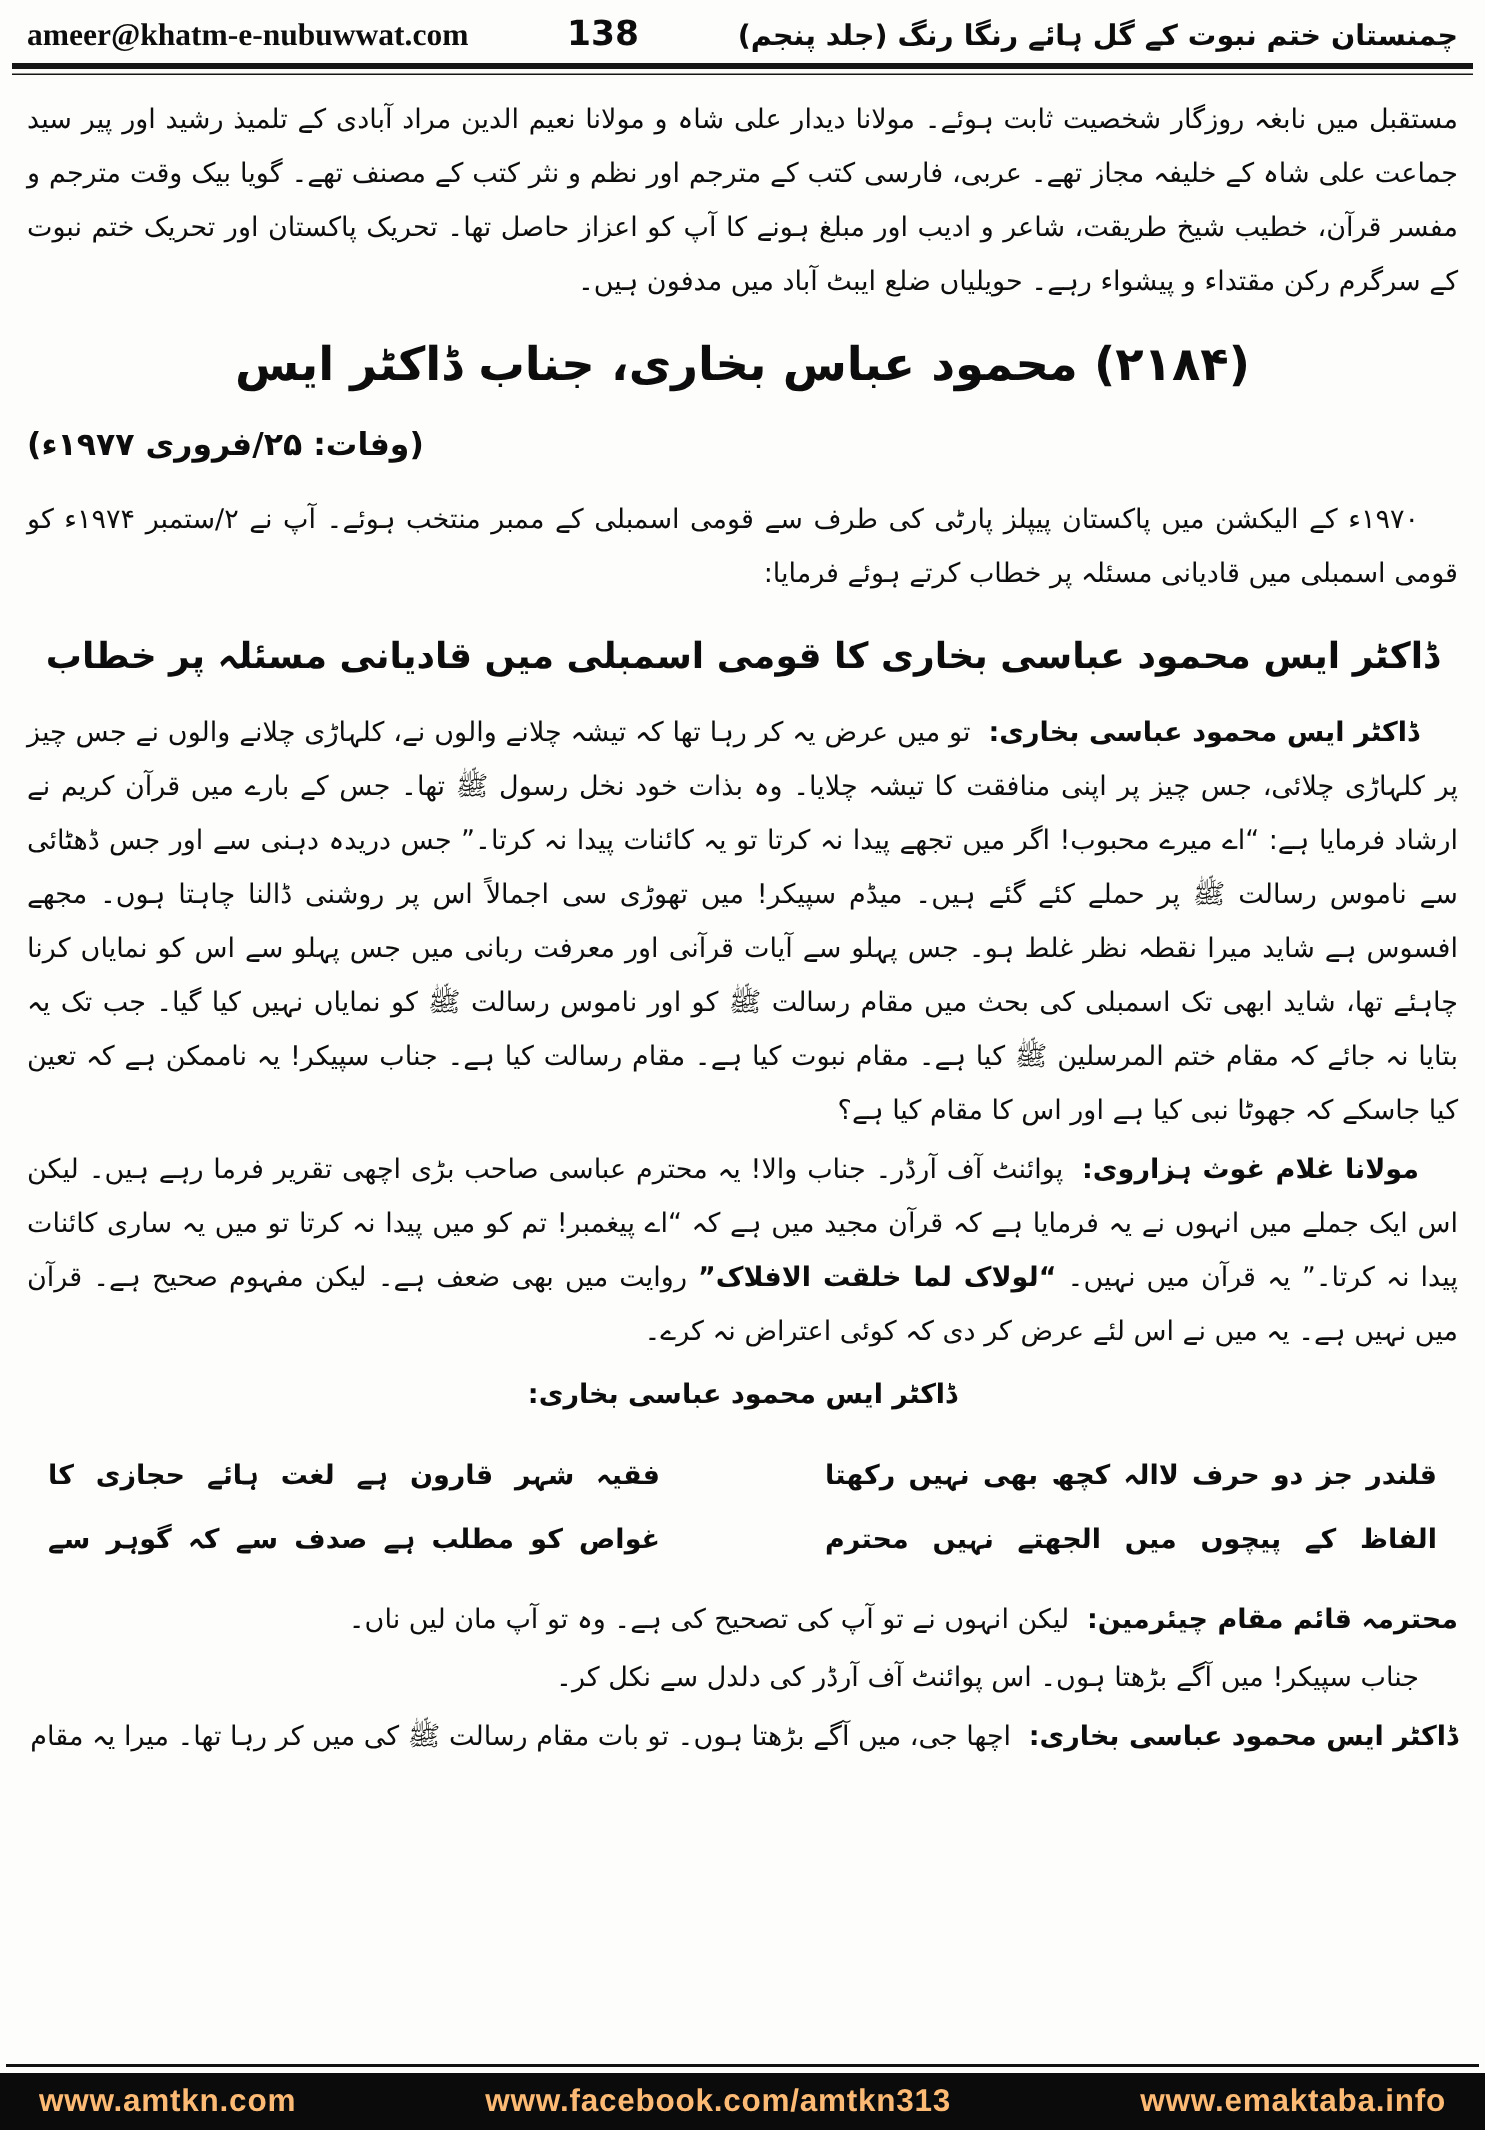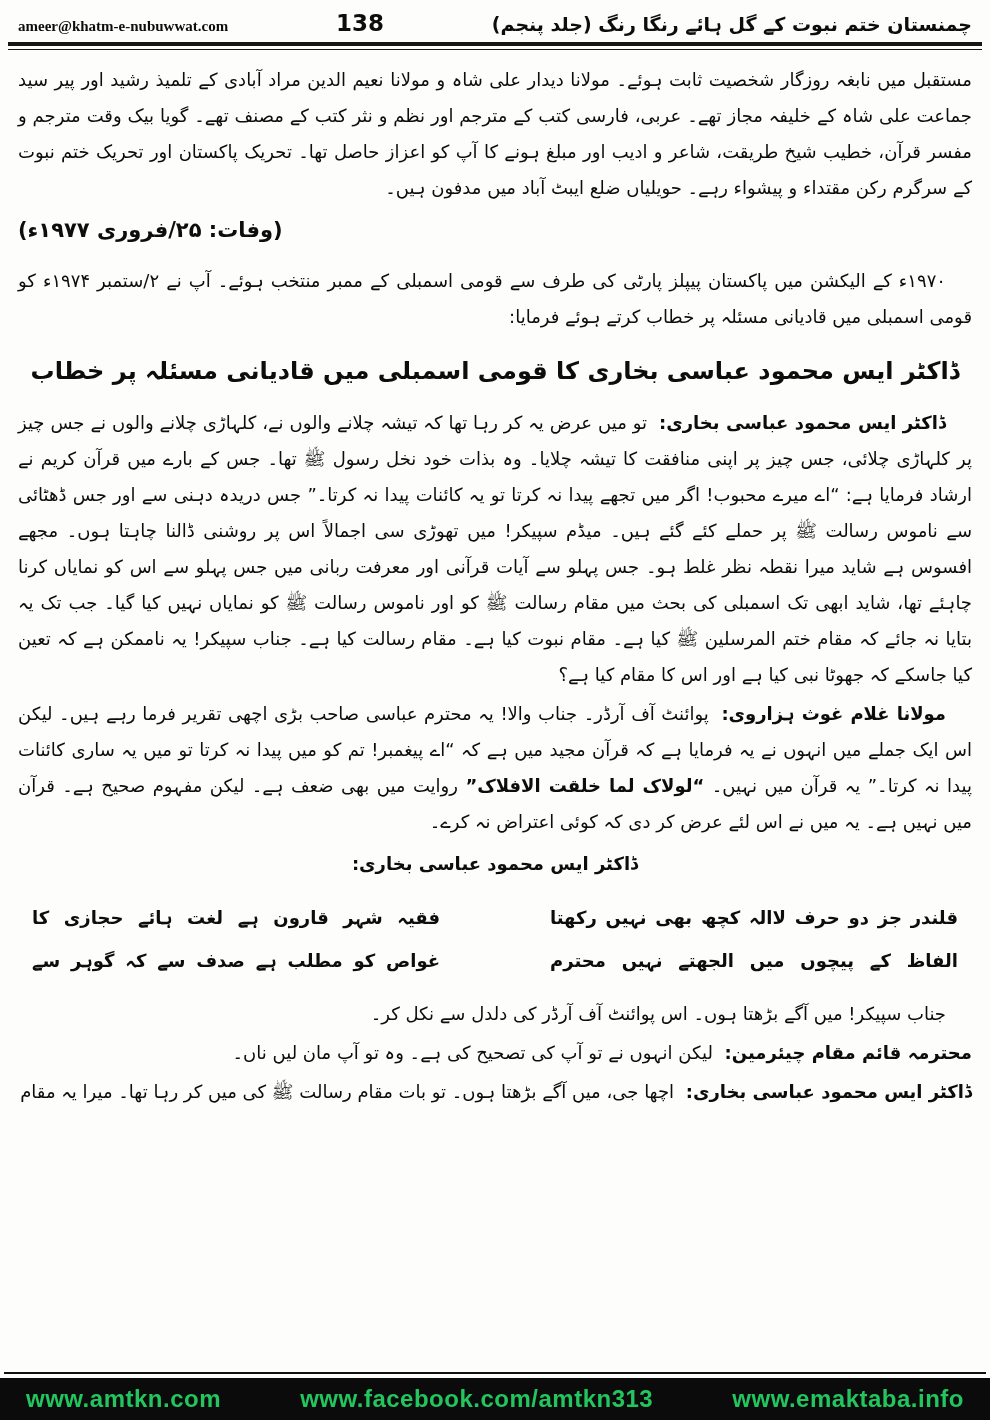--- a/index.html
+++ b/index.html
@@ -21,21 +21,21 @@
   
   .page-header {
     display: flex;
     align-items: baseline;
     justify-content: space-between;
     padding: 10px 18px 4px 18px;
   }
   .contact-email {
     font-family: "Liberation Serif", serif;
     font-weight: bold;
-    font-size: 15px;
+    font-size: 21px;
     direction: ltr;
   }
   .page-number {
     font-weight: bold;
     font-size: 23px;
   }
   .book-title {
     direction: rtl;
     font-weight: bold;
     font-size: 19px;
@@ -106,47 +106,48 @@
   
   .footer-rule {
     margin-top: auto;
     border-top: 2px solid #111;
     margin-left: 4px;
     margin-right: 4px;
   }
   .page-footer {
     margin-top: 4px;
     background: #0b0b0b;
-    color: #22c55e;
+    color: #fdba74;
     display: flex;
     align-items: center;
     justify-content: space-between;
     padding: 7px 26px;
     font-weight: bold;
-    font-size: 24px;
+    font-size: 21px;
     font-family: "Liberation Sans", sans-serif;
     letter-spacing: 0.5px;
   }
 </style>
 </head>
 <body>
 
 <div class="page">
 
   <header class="page-header">
     <span class="contact-email">ameer@khatm-e-nubuwwat.com</span>
     <span class="page-number">138</span>
     <span class="book-title">چمنستان ختم نبوت کے گل ہائے رنگا رنگ (جلد پنجم)</span>
   </header>
   <div class="header-divider"></div>
 
   <main class="page-body">
 
     <p class="para no-indent">مستقبل میں نابغہ روزگار شخصیت ثابت ہوئے۔ مولانا دیدار علی شاہ و مولانا نعیم الدین مراد آبادی کے تلمیذ رشید اور پیر سید جماعت علی شاہ کے خلیفہ مجاز تھے۔ عربی، فارسی کتب کے مترجم اور نظم و نثر کتب کے مصنف تھے۔ گویا بیک وقت مترجم و مفسر قرآن، خطیب شیخ طریقت، شاعر و ادیب اور مبلغ ہونے کا آپ کو اعزاز حاصل تھا۔ تحریک پاکستان اور تحریک ختم نبوت کے سرگرم رکن مقتداء و پیشواء رہے۔ حویلیاں ضلع ایبٹ آباد میں مدفون ہیں۔</p>
 
+    <h1 class="entry-heading">(۲۱۸۴) محمود عباس بخاری، جناب ڈاکٹر ایس</h1>
     <h2 class="entry-subheading">(وفات: ۲۵/فروری ۱۹۷۷ء)</h2>
 
     <p class="para">۱۹۷۰ء کے الیکشن میں پاکستان پیپلز پارٹی کی طرف سے قومی اسمبلی کے ممبر منتخب ہوئے۔ آپ نے ۲/ستمبر ۱۹۷۴ء کو قومی اسمبلی میں قادیانی مسئلہ پر خطاب کرتے ہوئے فرمایا:</p>
 
     <h3 class="section-heading">ڈاکٹر ایس محمود عباسی بخاری کا قومی اسمبلی میں قادیانی مسئلہ پر خطاب</h3>
 
     <p class="para">
       <b class="speaker">ڈاکٹر ایس محمود عباسی بخاری:</b>
       <span>تو میں عرض یہ کر رہا تھا کہ تیشہ چلانے والوں نے، کلہاڑی چلانے والوں نے جس چیز پر کلہاڑی چلائی، جس چیز پر اپنی منافقت کا تیشہ چلایا۔ وہ بذات خود نخل رسول ﷺ تھا۔ جس کے بارے میں قرآن کریم نے ارشاد فرمایا ہے: “اے میرے محبوب! اگر میں تجھے پیدا نہ کرتا تو یہ کائنات پیدا نہ کرتا۔” جس دریدہ دہنی سے اور جس ڈھٹائی سے ناموس رسالت ﷺ پر حملے کئے گئے ہیں۔ میڈم سپیکر! میں تھوڑی سی اجمالاً اس پر روشنی ڈالنا چاہتا ہوں۔ مجھے افسوس ہے شاید میرا نقطہ نظر غلط ہو۔ جس پہلو سے آیات قرآنی اور معرفت ربانی میں جس پہلو سے اس کو نمایاں کرنا چاہئے تھا، شاید ابھی تک اسمبلی کی بحث میں مقام رسالت ﷺ کو اور ناموس رسالت ﷺ کو نمایاں نہیں کیا گیا۔ جب تک یہ بتایا نہ جائے کہ مقام ختم المرسلین ﷺ کیا ہے۔ مقام نبوت کیا ہے۔ مقام رسالت کیا ہے۔ جناب سپیکر! یہ ناممکن ہے کہ تعین کیا جاسکے کہ جھوٹا نبی کیا ہے اور اس کا مقام کیا ہے؟</span>
     </p>
@@ -166,26 +167,26 @@
       <div class="couplet-col">
         <div class="couplet-line">قلندر جز دو حرف لاالہ کچھ بھی نہیں رکھتا</div>
         <div class="couplet-line">الفاظ کے پیچوں میں الجھتے نہیں محترم</div>
       </div>
       <div class="couplet-col">
         <div class="couplet-line">فقیہ شہر قارون ہے لغت ہائے حجازی کا</div>
         <div class="couplet-line">غواص کو مطلب ہے صدف سے کہ گوہر سے</div>
       </div>
     </div>
 
-    <p class="para">جناب سپیکر! میں آگے بڑھتا ہوں۔ اس پوائنٹ آف آرڈر کی دلدل سے نکل کر۔</p>
-
     <p class="para no-indent">
       <b class="speaker">محترمہ قائم مقام چیئرمین:</b>
       <span>لیکن انہوں نے تو آپ کی تصحیح کی ہے۔ وہ تو آپ مان لیں ناں۔</span>
     </p>
+
+    <p class="para">جناب سپیکر! میں آگے بڑھتا ہوں۔ اس پوائنٹ آف آرڈر کی دلدل سے نکل کر۔</p>
 
     <p class="para no-indent">
       <b class="speaker">ڈاکٹر ایس محمود عباسی بخاری:</b>
       <span>اچھا جی، میں آگے بڑھتا ہوں۔ تو بات مقام رسالت ﷺ کی میں کر رہا تھا۔ میرا یہ مقام</span>
     </p>
 
   </main>
 
   <div class="footer-rule"></div>
   <footer class="page-footer">

